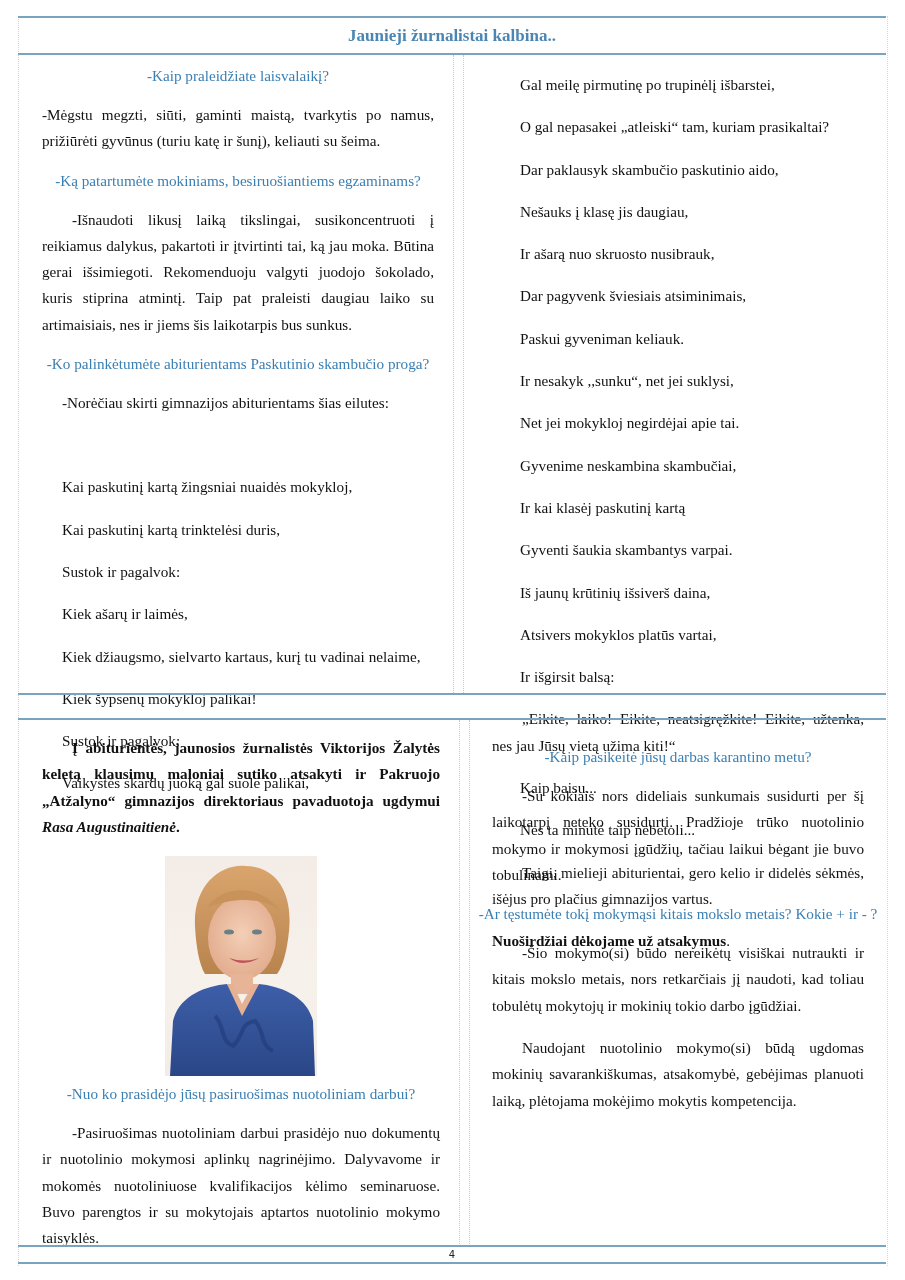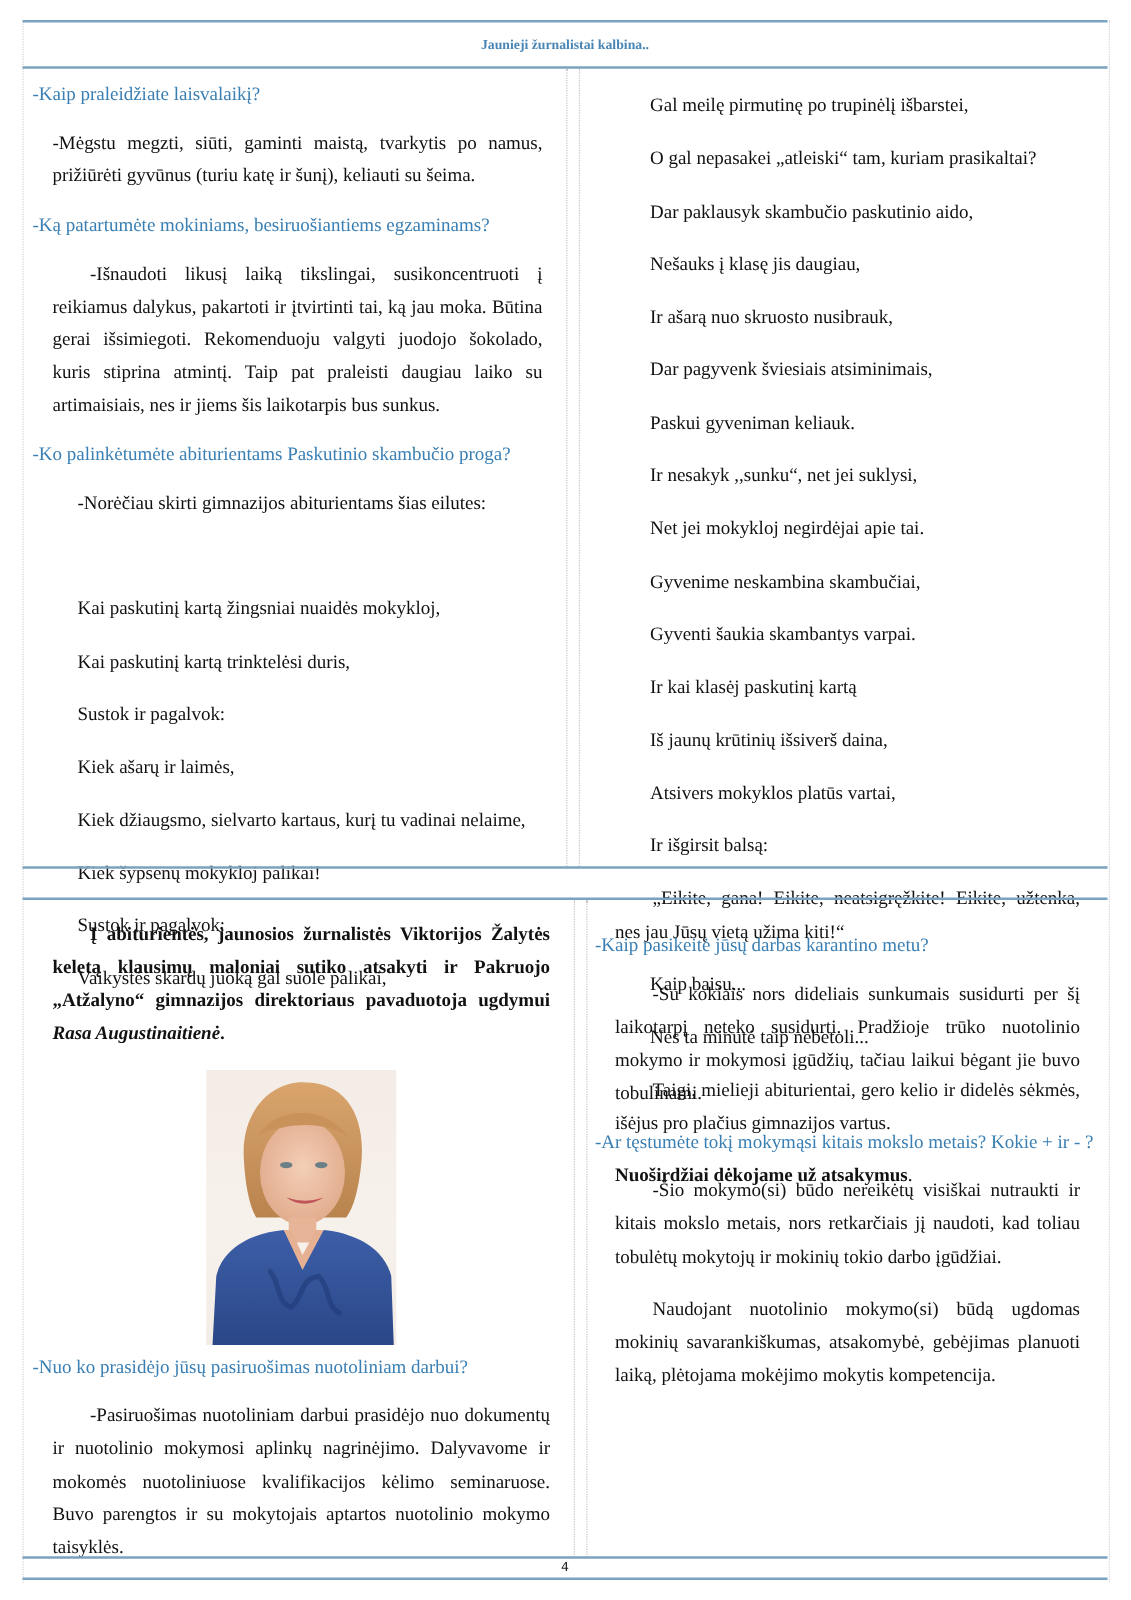--- a/index.html
+++ b/index.html
@@ -3,24 +3,24 @@
 <meta charset="utf-8">
 <style>
   html, body { margin: 0; padding: 0; background: #ffffff; }
   body { width: 905px; height: 1280px; position: relative; overflow: hidden;
          font-family: "Liberation Serif", serif; color: #111; }
   .frame { position: absolute; left: 18px; top: 16px; width: 868px; height: 1250px;
            border-left: 1px dotted #d6d6d6; border-right: 1px dotted #d6d6d6; }
   .hline { position: absolute; left: 18px; width: 868px; height: 0; border-top: 2px solid #7aa3c0; }
   .vdiv { position: absolute; width: 0; border-left: 1px dotted #c8c8c8; }
   .title { position: absolute; left: 18px; top: 18px; width: 868px; height: 34px; line-height: 36px;
-           text-align: center; font-weight: bold; font-size: 11px; color: #4a86b4; }
+           text-align: center; font-weight: bold; font-size: 17px; color: #4a86b4; }
   .col { position: absolute; font-size: 15.2px; line-height: 26.3px; }
   .col p { margin: 16px; }
-  .q { color: #3a7fb3; line-height: 20px; margin: 2px 0 2px 0 !important; }
+  .q { color: #3a7fb3; line-height: 20px; margin: 2px 0 2px 0 !important; text-align: center; }
   .q.first { margin-top: 0 !important; }
   .j { text-align: justify; text-align-last: left; }
   .ind { text-indent: 30px; }
   .pl { padding-left: 20px; }
   .vi { padding-left: 28px; }
   .blank { height: 26px; }
   .bold { font-weight: bold; }
   .right { text-align: left; }
   .intro { font-weight: bold; text-align: justify; text-align-last: left; }
   .photo { position: relative; width: 152px; height: 220px; margin: 14px auto 8px auto;
@@ -65,27 +65,27 @@
     <p class="vi">Gal meilę pirmutinę po trupinėlį išbarstei,</p>
     <p class="vi">O gal nepasakei „atleiski“ tam, kuriam prasikaltai?</p>
     <p class="vi">Dar paklausyk skambučio paskutinio aido,</p>
     <p class="vi">Nešauks į klasę jis daugiau,</p>
     <p class="vi">Ir ašarą nuo skruosto nusibrauk,</p>
     <p class="vi">Dar pagyvenk šviesiais atsiminimais,</p>
     <p class="vi">Paskui gyveniman keliauk.</p>
     <p class="vi">Ir nesakyk ,,sunku“, net jei suklysi,</p>
     <p class="vi">Net jei mokykloj negirdėjai apie tai.</p>
     <p class="vi">Gyvenime neskambina skambučiai,</p>
+    <p class="vi">Ir kai klasėj paskutinį kartą</p>
     <p class="vi">Gyventi šaukia skambantys varpai.</p>
-    <p class="vi">Ir kai klasėj paskutinį kartą</p>
     <p class="vi">Iš jaunų krūtinių išsiverš daina,</p>
     <p class="vi">Atsivers mokyklos platūs vartai,</p>
     <p class="vi">Ir išgirsit balsą:</p>
   </div>
-  <p class="j ind">„Eikite, gana! Eikite, neatsigręžkite! Eikite, užtenka, nes jau Jūsų vietą užima kiti!“</p>
+  <p class="j ind">„Eikite, laiko! Eikite, neatsigręžkite! Eikite, užtenka, nes jau Jūsų vietą užima kiti!“</p>
   <p class="vi">Kaip baisu...</p>
   <p class="vi">Nes ta minutė taip nebetoli...</p>
   <p class="j ind">Taigi, mielieji abiturientai, gero kelio ir didelės sėkmės, išėjus pro plačius gimnazijos vartus.</p>
   <p class="right"><span class="bold">Nuoširdžiai dėkojame už atsakymus</span><span>.</span></p>
 </div>
 
 <div class="hline" style="top:693px"></div>
 <div class="hline" style="top:718px"></div>
 
 <div class="vdiv" style="left:459px; top:720px; height:526px"></div>

